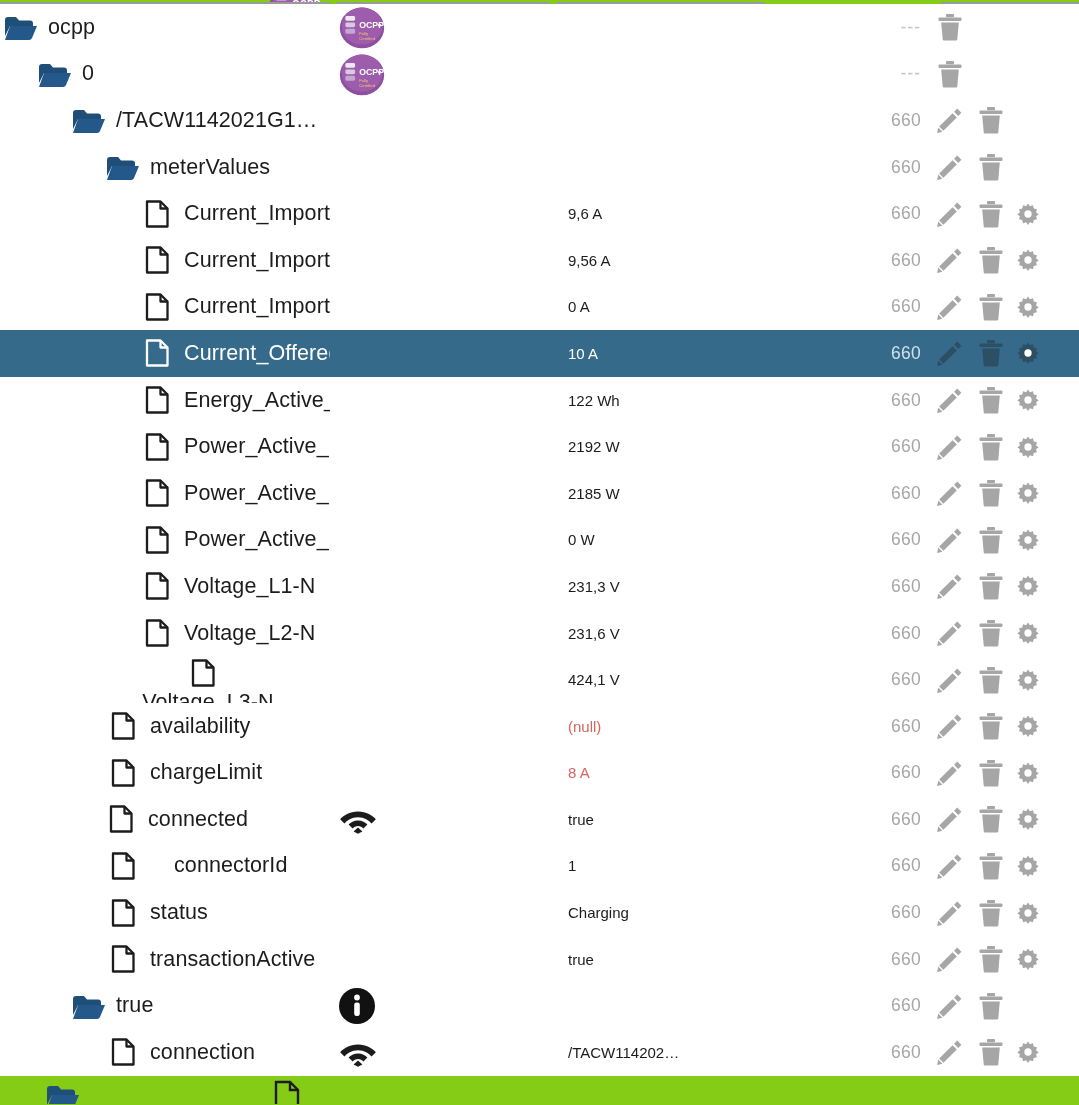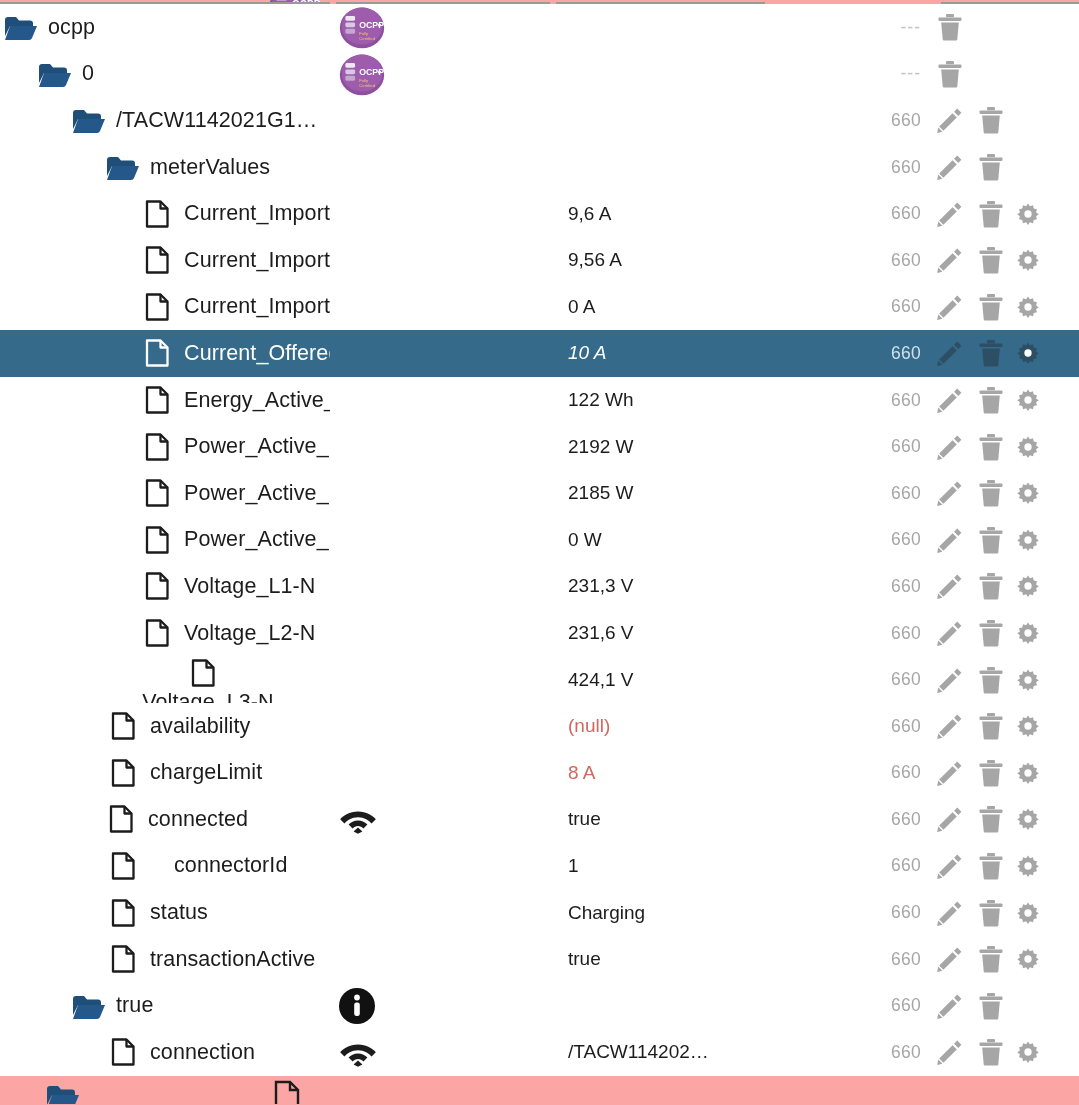--- a/index.html
+++ b/index.html
@@ -9,21 +9,21 @@
     height: 1105px;
     background: #ffffff;
     font-family: "Liberation Sans", sans-serif;
     overflow: hidden;
   }
 
   #root {
     position: relative;
     width: 1079px;
     height: 1105px;
-    background: #fca5a5;
+    background: #84cc16;
   }
 
   
   .col-seps {
     position: absolute;
     top: 0; left: 0;
     width: 1079px;
     height: 4px;
   }
   .col-sep {
@@ -92,26 +92,26 @@
     position: relative;
     width: 215px;
     flex: 0 0 215px;
     height: 100%;
     display: flex;
     align-items: center;
     padding-left: 18px;
     overflow: hidden;
   }
   .value {
-    font-size: 19px;
+    font-size: 15px;
     color: #1c1c1c;
     white-space: nowrap;
   }
   .value.red { color: #d1675f; }
-  .row.selected .value { color: #ffffff; font-style: italic; }
+  .row.selected .value { color: #ffffff; }
 
   
   .perm-cell {
     position: relative;
     width: 170px;
     flex: 0 0 170px;
     height: 100%;
     display: flex;
     align-items: center;
     justify-content: flex-end;

